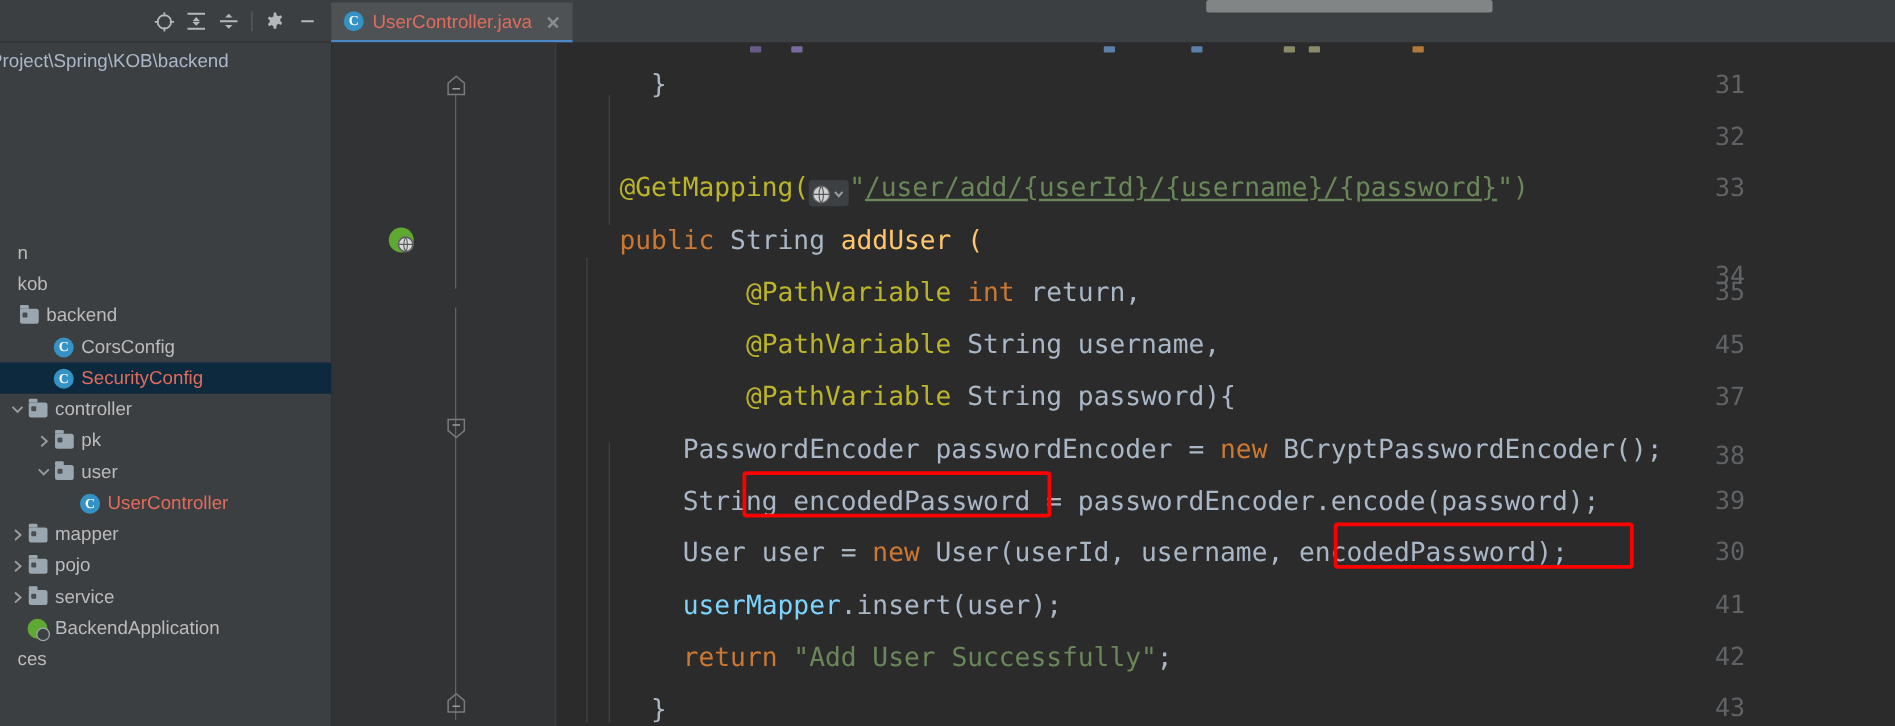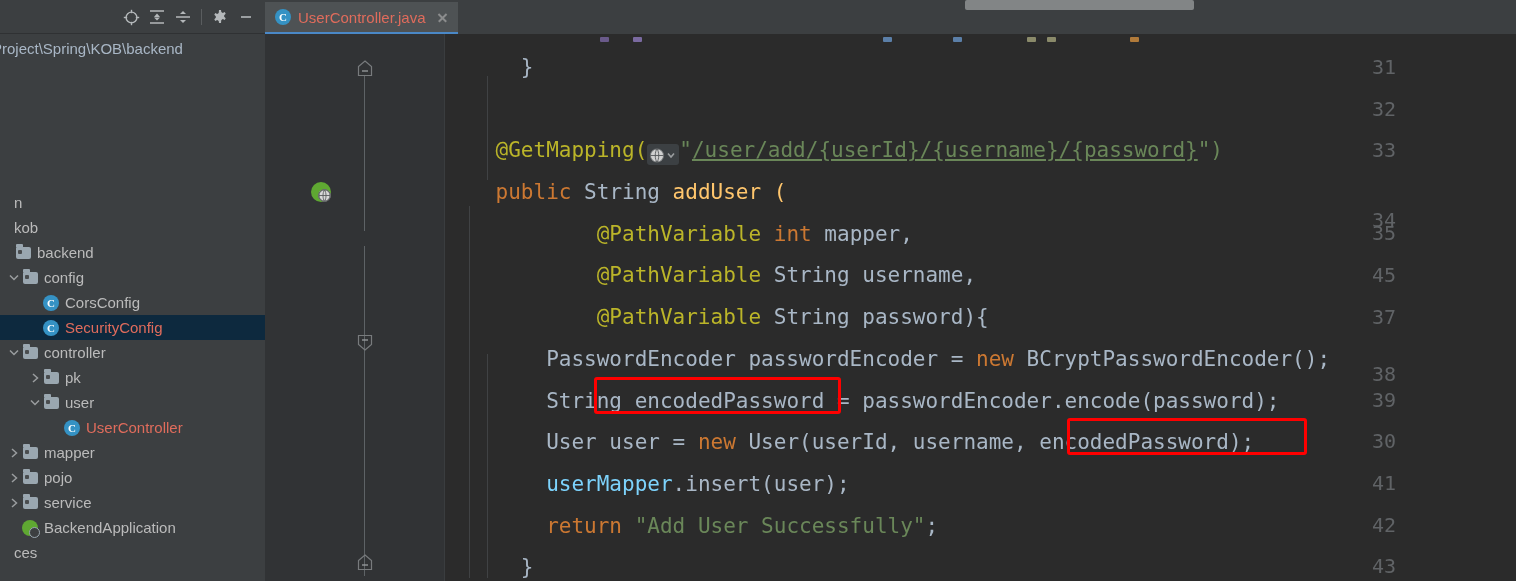--- a/index.html
+++ b/index.html
@@ -257,31 +257,20 @@
           <span class="tw-ico" style="width: 0px; flex: 0 0 0px; margin-right: 0px;"></span>
           <span class="tlabel">kob</span>
         </div>
         <div class="tree-row">
           <span class="tw-arrow"></span>
           <span class="tw-ico">
             <span class="folder"></span>
           </span>
           <span class="tlabel">backend</span>
         </div>
-        <div class="tree-row" style="padding-left: 7px;">
-          <span class="tw-arrow">
-            <svg width="12" height="9" viewBox="0 0 12 9">
-              <path d="M2 2.5 L6 6.5 L10 2.5" fill="none" stroke="#9a9d9f" stroke-width="1.5"></path>
-            </svg>
-          </span>
-          <span class="tw-ico">
-            <span class="folder"></span>
-          </span>
-          <span class="tlabel">config</span>
-        </div>
         <div class="tree-row" style="padding-left: 28px;">
           <span class="tw-arrow"></span>
           <span class="tw-ico">
             <span class="cls">C</span>
           </span>
           <span class="tlabel">CorsConfig</span>
         </div>
         <div class="tree-row sel" style="padding-left: 28px;">
           <span class="tw-arrow"></span>
           <span class="tw-ico">
@@ -437,21 +426,21 @@
       </div>
 
       <div id="lnums">
           <div class="lnum" style="top: 23px;">31</div>
           <div class="lnum" style="top: 64.6px;">32</div>
           <div class="lnum" style="top: 106.2px;">33</div>
           <div class="lnum" style="top: 147.8px; margin-top: 28px;">34</div>
           <div class="lnum" style="top: 189.4px;">35</div>
           <div class="lnum" style="top: 231px;">45</div>
           <div class="lnum" style="top: 272.6px;">37</div>
-          <div class="lnum" style="top: 330px;">38</div>
+          <div class="lnum" style="top: 320px;">38</div>
           <div class="lnum" style="top: 355.8px;">39</div>
           <div class="lnum" style="top: 397.4px;">30</div>
           <div class="lnum" style="top: 439px;">41</div>
           <div class="lnum" style="top: 480.6px;">42</div>
           <div class="lnum" style="top: 522.2px;">43</div>
         </div>
 
       <div class="iguide" style="left:204px;top:172px;height:372px;"></div>
       <div class="iguide" style="left:222px;top:42px;height:104px;"></div>
       <div class="iguide" style="left:222px;top:320px;height:224px;"></div>
@@ -463,21 +452,21 @@
         <div class="ln" style="top:64px;"> </div>
 
         <div class="ln" style="top:106px;">    <span class="ann">@GetMapping</span><span class="ann">(</span><span class="webchip"><svg width="30" height="17" viewBox="0 0 30 17" style="vertical-align:middle;">
                 <circle cx="9" cy="8.5" r="6.6" fill="#d0d0d0" stroke="#6b6e70" stroke-width="0.9"></circle>
                 <path d="M2.4 8.5h13.2M9 1.9c2.3 2.7 2.3 10.6 0 13.2M9 1.9C6.7 4.6 6.7 12.5 9 15.1" fill="none" stroke="#55585a" stroke-width="0.9"></path>
                 <path d="M20 6.5 L23 10 L26 6.5" fill="none" stroke="#9a9d9f" stroke-width="1.6"></path>
               </svg></span><span class="str">"</span><span class="strU">/user/add/{userId}/{username}/{password}</span><span class="str">")</span></div>
 
         <div class="ln" style="top:148px;">    <span class="kw">public</span> <span>String</span> <span style="color:#ffc66d;">addUser (</span></div>
 
-        <div class="ln" style="top:190px;">            <span class="ann">@PathVariable</span> <span class="kw">int</span> <span>mapper,</span></div>
+        <div class="ln" style="top:190px;">            <span class="ann">@PathVariable</span> <span class="kw">int</span> <span>return,</span></div>
 
         <div class="ln" style="top:231px;">            <span class="ann">@PathVariable</span> <span>String</span> <span>username,</span></div>
 
         <div class="ln" style="top:273px;">            <span class="ann">@PathVariable</span> <span>String</span> <span>password){</span></div>
 
         <div class="ln" style="top:357px;">        <span>String </span><span>encodedPassword</span><span> = passwordEncoder.encode(password);</span></div>
 
         <div class="ln" style="top:315px;">        <span>PasswordEncoder passwordEncoder = </span><span class="kw">new</span><span> BCryptPasswordEncoder();</span></div>
 
         <div class="ln" style="top:398px;">        <span>User user = </span><span class="kw">new</span><span> User(userId, username, </span><span>encodedPassword</span><span>);</span></div>

